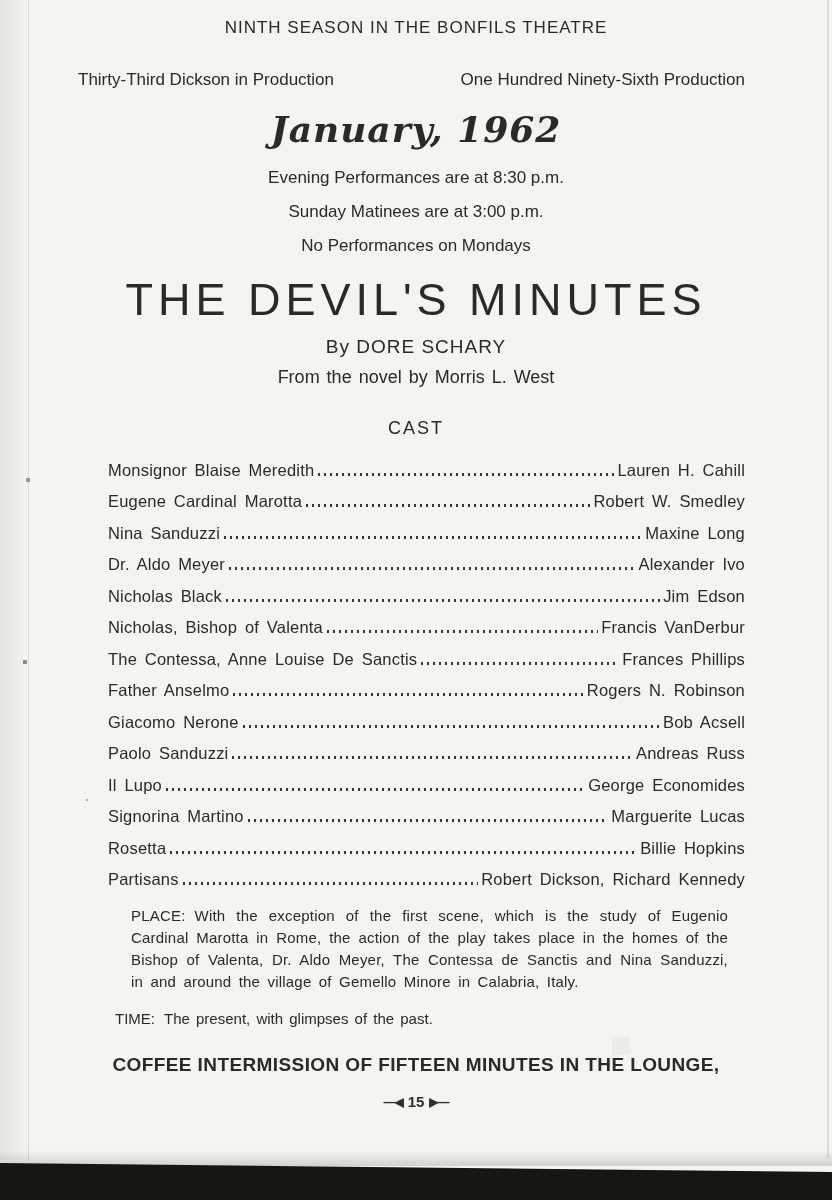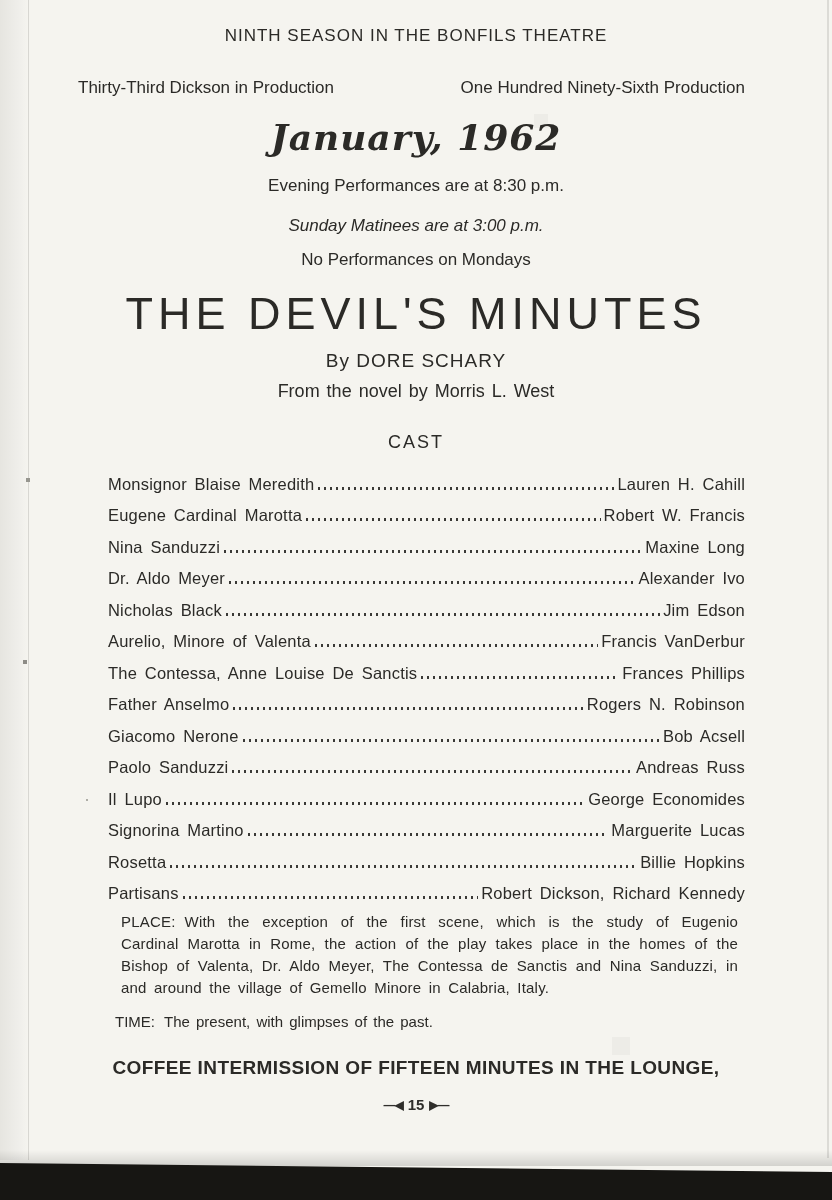--- a/index.html
+++ b/index.html
@@ -27,56 +27,56 @@
     position:absolute;top:0;left:0;width:2px;height:2px;background:transparent;
     box-shadow:
       27px 479px 0 1px #97968f,
       24px 661px 0 1px #8d8c86,
       86px 799px 0 0 #aeada6,
       540px 120px 0 6px rgba(0,0,0,0.03),
       620px 1045px 0 8px rgba(0,0,0,0.03);
   }
   .content{position:absolute;inset:0;}
   .top-line{
-    padding-top:26px;text-align:center;
+    padding-top:18px;text-align:center;
     font-size:17px;letter-spacing:1px;font-weight:500;
   }
   .season-row{
     margin-top:32px;display:flex;justify-content:space-between;
     padding:0 87px 0 78px;font-size:17px;font-weight:500;
   }
   .date-script{
     margin-top:16px;text-align:center;
     font-family:"DejaVu Serif",serif;font-style:italic;font-weight:700;
     font-size:36px;line-height:46px;letter-spacing:1px;
   }
   .perf-line{text-align:center;font-size:17px;font-weight:500;line-height:20px;}
   .perf-line.p1{margin-top:16px;}
-  .perf-line.p2{margin-top:20px;font-style:italic;}
+  .perf-line.p2{margin-top:14px;}
   .perf-line.p3{margin-top:14px;}
   .show-title{
     margin:20px 0 0 0;text-align:center;font-weight:400;
     font-size:45px;line-height:48px;letter-spacing:5px;
   }
   .byline{margin-top:12px;text-align:center;font-size:19px;letter-spacing:1px;font-weight:500;line-height:22px;}
   .source-line{margin-top:8px;text-align:center;font-size:18px;font-weight:500;line-height:22px;word-spacing:2px;}
   .cast-heading{margin-top:30px;text-align:center;font-size:18px;letter-spacing:2px;font-weight:500;line-height:20px;}
   .cast-list{margin-top:10px;padding:0 87px 0 108px;}
   .cast-row{
     height:31.5px;display:flex;align-items:flex-end;
     font-size:16.5px;font-weight:500;letter-spacing:0.2px;word-spacing:3px;
     white-space:nowrap;
   }
   .leader{
     flex:1;height:5px;margin:0 3px 3px 3px;align-self:flex-end;
     background-image:radial-gradient(circle at 2px 2.5px,#3a3936 1.15px,rgba(0,0,0,0) 1.45px);
     background-size:6px 5px;background-repeat:repeat-x;background-position:left bottom;
   }
   .notes{margin-top:8px;padding:0 88px 0 115px;font-size:15px;font-weight:500;}
-  .note-para{margin:6px;text-align:justify;line-height:22px;word-spacing:3px;letter-spacing:0.2px;}
+  .note-para{margin:16px;text-align:justify;line-height:22px;word-spacing:3px;letter-spacing:0.2px;}
   .note-label{margin-right:9px;}
   .time-para{margin:13px 0 14px 0;text-align:left;line-height:20px;word-spacing:2px;}
   .intermission{margin-top:24px;text-align:center;font-weight:700;font-size:19px;letter-spacing:0.4px;}
   .intermission .l1{line-height:24px;}
   .intermission .l2{margin-top:12px;line-height:24px;}
   .page-number-row{
     margin-top:16px;display:flex;justify-content:center;align-items:center;gap:5px;
     font-weight:700;font-size:15px;color:#2f2e2b;
   }
   .orn{font-size:12px;letter-spacing:-1px;line-height:12px;}
@@ -120,21 +120,21 @@
     <div class="cast-list" id="cast-list">
   <div class="cast-row">
     <span class="character">Monsignor Blaise Meredith</span>
     <span class="leader"></span>
     <span class="actor">Lauren H. Cahill</span>
   </div>
 
   <div class="cast-row">
     <span class="character">Eugene Cardinal Marotta</span>
     <span class="leader"></span>
-    <span class="actor">Robert W. Francis</span>
+    <span class="actor">Robert W. Smedley</span>
   </div>
 
   <div class="cast-row">
     <span class="character">Nina Sanduzzi</span>
     <span class="leader"></span>
     <span class="actor">Maxine Long</span>
   </div>
 
   <div class="cast-row">
     <span class="character">Dr. Aldo Meyer</span>
@@ -142,21 +142,21 @@
     <span class="actor">Alexander Ivo</span>
   </div>
 
   <div class="cast-row">
     <span class="character">Nicholas Black</span>
     <span class="leader"></span>
     <span class="actor">Jim Edson</span>
   </div>
 
   <div class="cast-row">
-    <span class="character">Aurelio, Minore of Valenta</span>
+    <span class="character">Nicholas, Bishop of Valenta</span>
     <span class="leader"></span>
     <span class="actor">Francis VanDerbur</span>
   </div>
 
   <div class="cast-row">
     <span class="character">The Contessa, Anne Louise De Sanctis</span>
     <span class="leader"></span>
     <span class="actor">Frances Phillips</span>
   </div>
 

